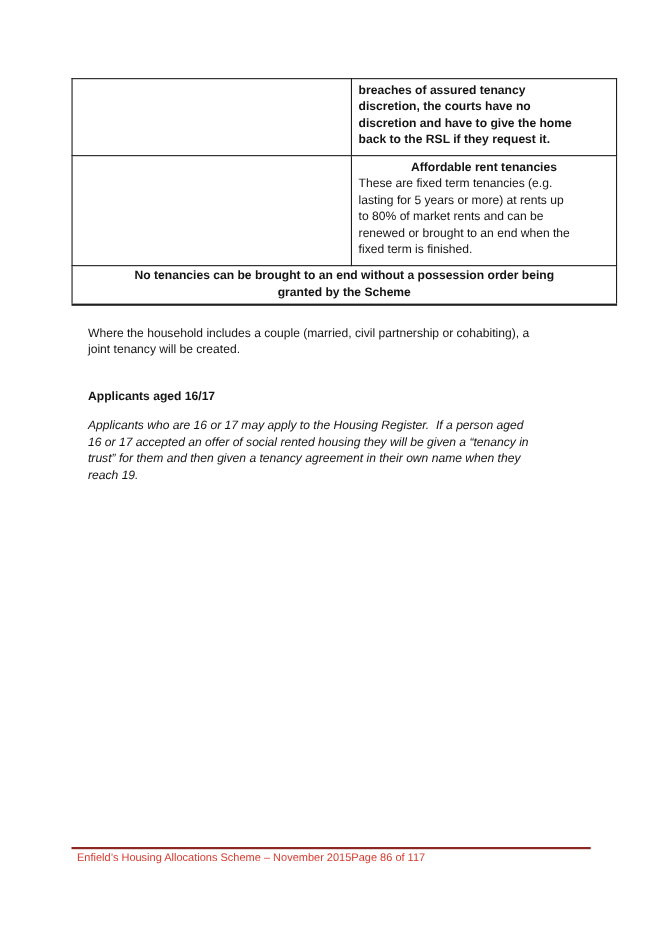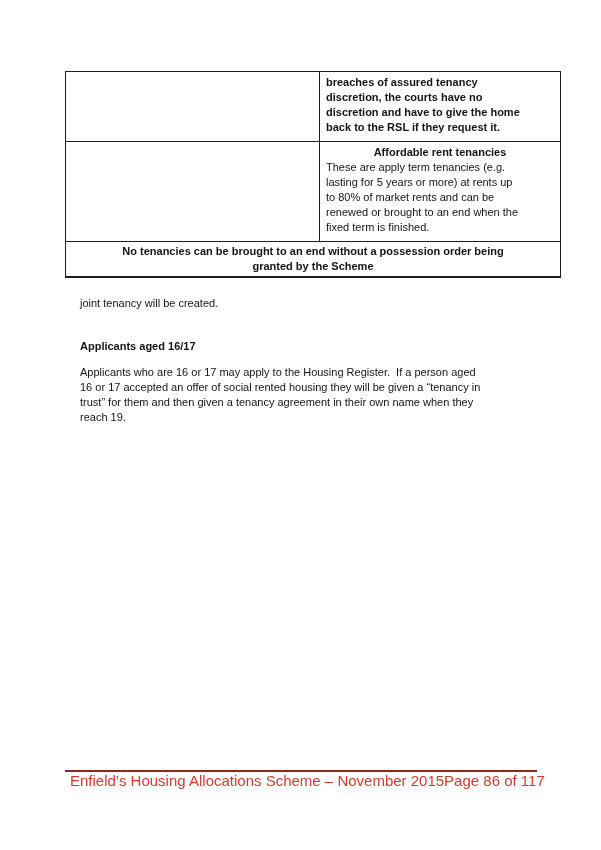--- a/index.html
+++ b/index.html
@@ -49,36 +49,36 @@
     left: 80px; top: 296px;
     width: 455px;
     font-size: 11px;
     line-height: 15px;
   }
   .body-heading {
     font-weight: bold;
     margin-top: 28px;
     white-space: pre;
   }
-  .para-2 { margin-top: 11px; }
+  .para-2 { margin-top: 11px; font-style: italic; }
 
   
   .footer-rule {
     position: absolute;
     left: 65px; top: 770px;
     width: 472px; height: 2px;
     background: #8d2722;
   }
   .footer-row {
     position: absolute;
     left: 70px; top: 774px;
     width: 467px;
     display: flex;
-    justify-content: space-between;
-    font-size: 15px;
+    justify-content: flex-start;
+    font-size: 10px;
     line-height: 14px;
     color: #d63a2e;
     white-space: pre;
   }
 </style>
 </head>
 <body>
 
 <div class="page">
 
@@ -90,38 +90,39 @@
           <div class="line">breaches of assured tenancy</div>
           <div class="line">discretion, the courts have no</div>
           <div class="line">discretion and have to give the home</div>
           <div class="line">back to the RSL if they request it.</div>
         </td>
       </tr>
       <tr class="row-2">
         <td class="col-left"></td>
         <td class="col-right">
           <div class="cell-heading">Affordable rent tenancies</div>
-          <div class="line">These are apply term tenancies (e.g.</div>
+          <div class="line">These are fixed term tenancies (e.g.</div>
           <div class="line">lasting for 5 years or more) at rents up</div>
           <div class="line">to 80% of market rents and can be</div>
           <div class="line">renewed or brought to an end when the</div>
           <div class="line">fixed term is finished.</div>
         </td>
       </tr>
       <tr class="row-3">
         <td colspan="2">
           <div class="line center bold">No tenancies can be brought to an end without a possession order being</div>
           <div class="line center bold">granted by the Scheme</div>
         </td>
       </tr>
     </tbody>
   </table>
 
   <div class="body-text">
     <div class="para-1">
+      <div class="line">Where the household includes a couple (married, civil partnership or cohabiting), a</div>
       <div class="line">joint tenancy will be created.</div>
     </div>
     <div class="body-heading">Applicants aged 16/17</div>
     <div class="para-2">
       <div class="line">Applicants who are 16 or 17 may apply to the Housing Register.  If a person aged</div>
       <div class="line">16 or 17 accepted an offer of social rented housing they will be given a “tenancy in</div>
       <div class="line">trust” for them and then given a tenancy agreement in their own name when they</div>
       <div class="line">reach 19.</div>
     </div>
   </div>

